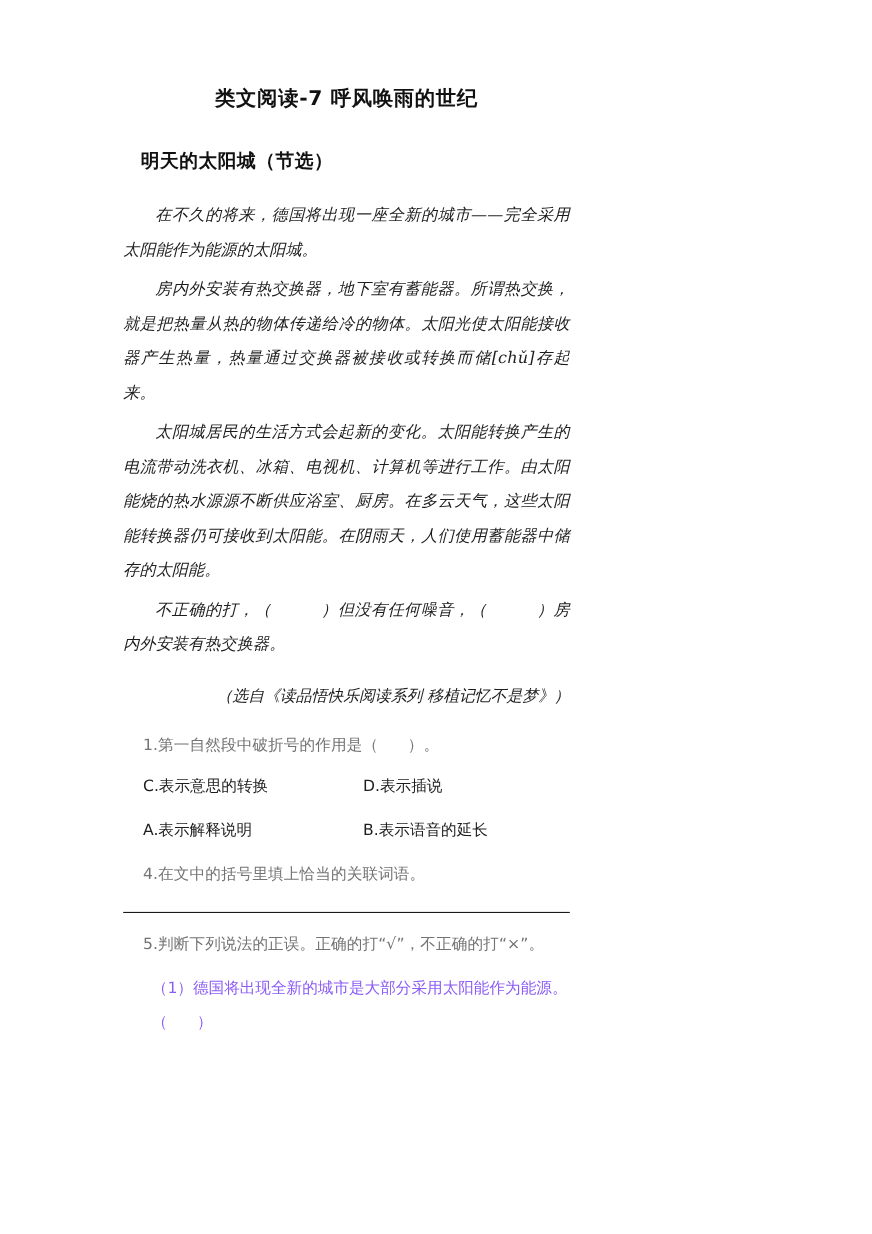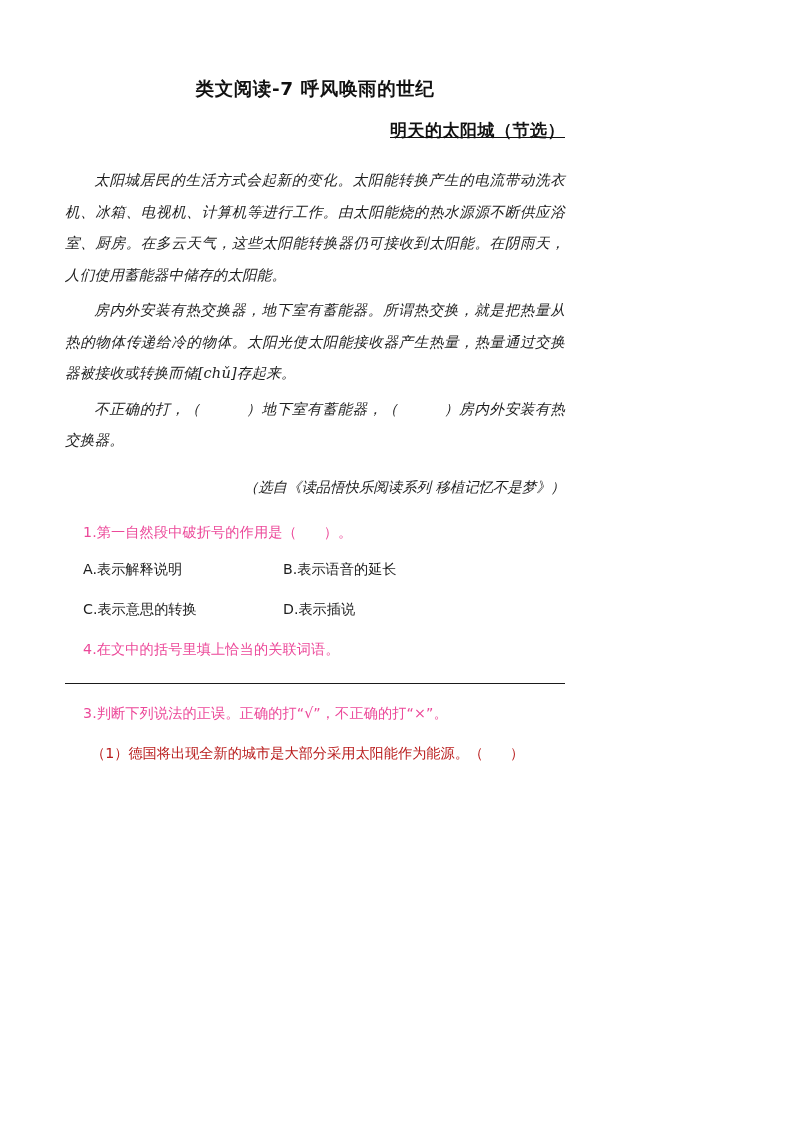--- a/index.html
+++ b/index.html
@@ -16,44 +16,43 @@
     color: #1b1b1b;
     -webkit-font-smoothing: antialiased;
   }
 
   .page {
     position: absolute;
     left: 0; top: 0;
     width: 630px;
     height: 1122px;
     box-sizing: border-box;
-    padding: 0 65px;
+    padding: 0 112px;
   }
 
   
   .doc-title {
     margin: 0;
     padding-top: 76px;
     text-align: center;
     font-family: "DejaVu Sans", "Liberation Sans", sans-serif;
     font-size: 18.5px;
     font-weight: 600;
     letter-spacing: 0.6px;
     color: #111;
   }
   .doc-subtitle {
-    margin: 0;
+    margin: 16px;
     padding-top: 18px;
-    text-align: right;
+    text-align: left;
     font-family: "DejaVu Sans", "Liberation Sans", sans-serif;
     font-size: 17px;
     font-weight: 700;
     letter-spacing: 0.5px;
     color: #111;
-    text-decoration: underline;
   }
 
   
   .passage {
     margin-top: 22px;
   }
   .para {
     margin: 0 0 4px 0;
     font-family: "DejaVu Serif", "Liberation Serif", serif;
     font-size: 14.6px;
@@ -85,41 +84,41 @@
   
   .questions {
     margin-top: 14px;
     font-family: "DejaVu Sans", "Liberation Sans", sans-serif;
   }
   .q {
     margin: 0 0 9px 0;
     padding-left: 18px;
     font-size: 14.2px;
     line-height: 31px;
-    color: #ec4899;
+    color: #737373;
     letter-spacing: 0.1px;
   }
   .q.tight { margin-bottom: 6px; }
   .choices {
     margin: 0 0 9px 0;
     padding-left: 18px;
     font-size: 14.2px;
     line-height: 31px;
     color: #1d1d1d;
     display: block;
   }
   .choice { display: inline-block; }
   .choice.first { width: 200px; }
 
   .sub-item {
     margin: 0 0 8px 0;
     padding-left: 26px;
     font-size: 14.2px;
     line-height: 31px;
-    color: #b91c1c;
+    color: #8b5cf6;
   }
 
   .paren-blank {
     display: inline-block;
     min-width: 3.1em;
   }
   .paren-blank-sm {
     display: inline-block;
     min-width: 1.9em;
   }
@@ -159,44 +158,45 @@
 </head>
 <body>
 
 <div class="page">
 
   <h1 class="doc-title">类文阅读-7 呼风唤雨的世纪</h1>
   <h2 class="doc-subtitle">明天的太阳城（节选）</h2>
 
   <div class="passage">
 
-
+    <p class="para">在不久的将来，德国将出现一座全新的城市——完全采用太阳能作为能源的太阳城。</p>
+
+
+    <p class="para">房内外安装有热交换器，地下室有蓄能器。所谓热交换，就是把热量从热的物体传递给冷的物体。太阳光使太阳能接收器产生热量，热量通过交换器被接收或转换而储[chǔ]存起来。</p>
 
     <p class="para">太阳城居民的生活方式会起新的变化。太阳能转换产生的电流带动洗衣机、冰箱、电视机、计算机等进行工作。由太阳能烧的热水源源不断供应浴室、厨房。在多云天气，这些太阳能转换器仍可接收到太阳能。在阴雨天，人们使用蓄能器中储存的太阳能。</p>
 
-    <p class="para">房内外安装有热交换器，地下室有蓄能器。所谓热交换，就是把热量从热的物体传递给冷的物体。太阳光使太阳能接收器产生热量，热量通过交换器被接收或转换而储[chǔ]存起来。</p>
-
-
-    <p class="para"><span>不正确的打，（</span><span class="paren-blank"></span><span>）地下室有蓄能器，（</span><span class="paren-blank"></span><span>）房内外安装有热交换器。</span></p>
+
+    <p class="para"><span>不正确的打，（</span><span class="paren-blank"></span><span>）但没有任何噪音，（</span><span class="paren-blank"></span><span>）房内外安装有热交换器。</span></p>
 
     <p class="source-line">（选自《读品悟快乐阅读系列 移植记忆不是梦》）</p>
   </div>
 
   <div class="questions">
 
     <p class="q tight"><span>1.第一自然段中破折号的作用是（</span><span class="paren-blank-sm"></span><span>）。</span></p>
 
+    <p class="choices"><span class="choice first">C.表示意思的转换</span><span class="choice">D.表示插说</span></p>
+
     <p class="choices"><span class="choice first">A.表示解释说明</span><span class="choice">B.表示语音的延长</span></p>
 
-    <p class="choices"><span class="choice first">C.表示意思的转换</span><span class="choice">D.表示插说</span></p>
-
     <p class="q">4.在文中的括号里填上恰当的关联词语。</p>
 
 
     <hr class="answer-rule">
 
 
-    <p class="q">3.判断下列说法的正误。正确的打“√”，不正确的打“×”。</p>
+    <p class="q">5.判断下列说法的正误。正确的打“√”，不正确的打“×”。</p>
 
     <p class="sub-item"><span>（1）德国将出现全新的城市是大部分采用太阳能作为能源。（</span><span class="paren-blank-sm"></span><span>）</span></p>
 
   </div>
 </div>
 
 </body></html>

